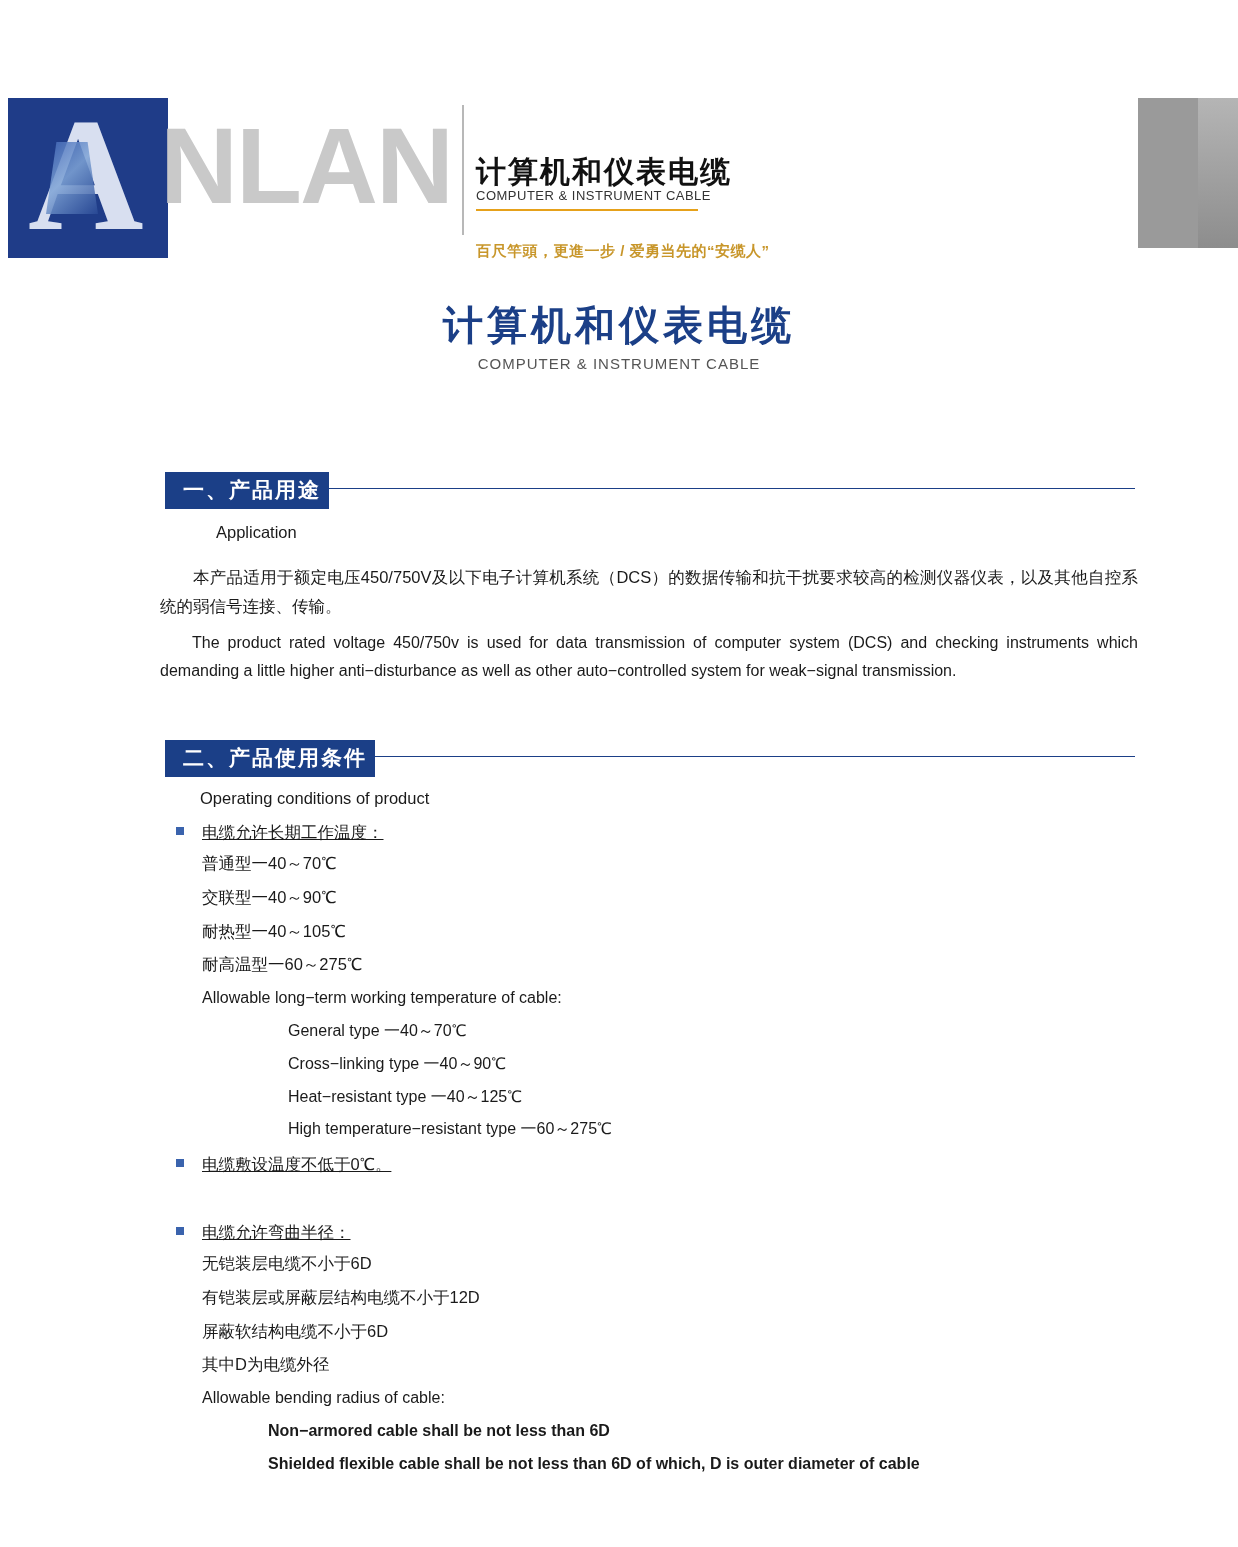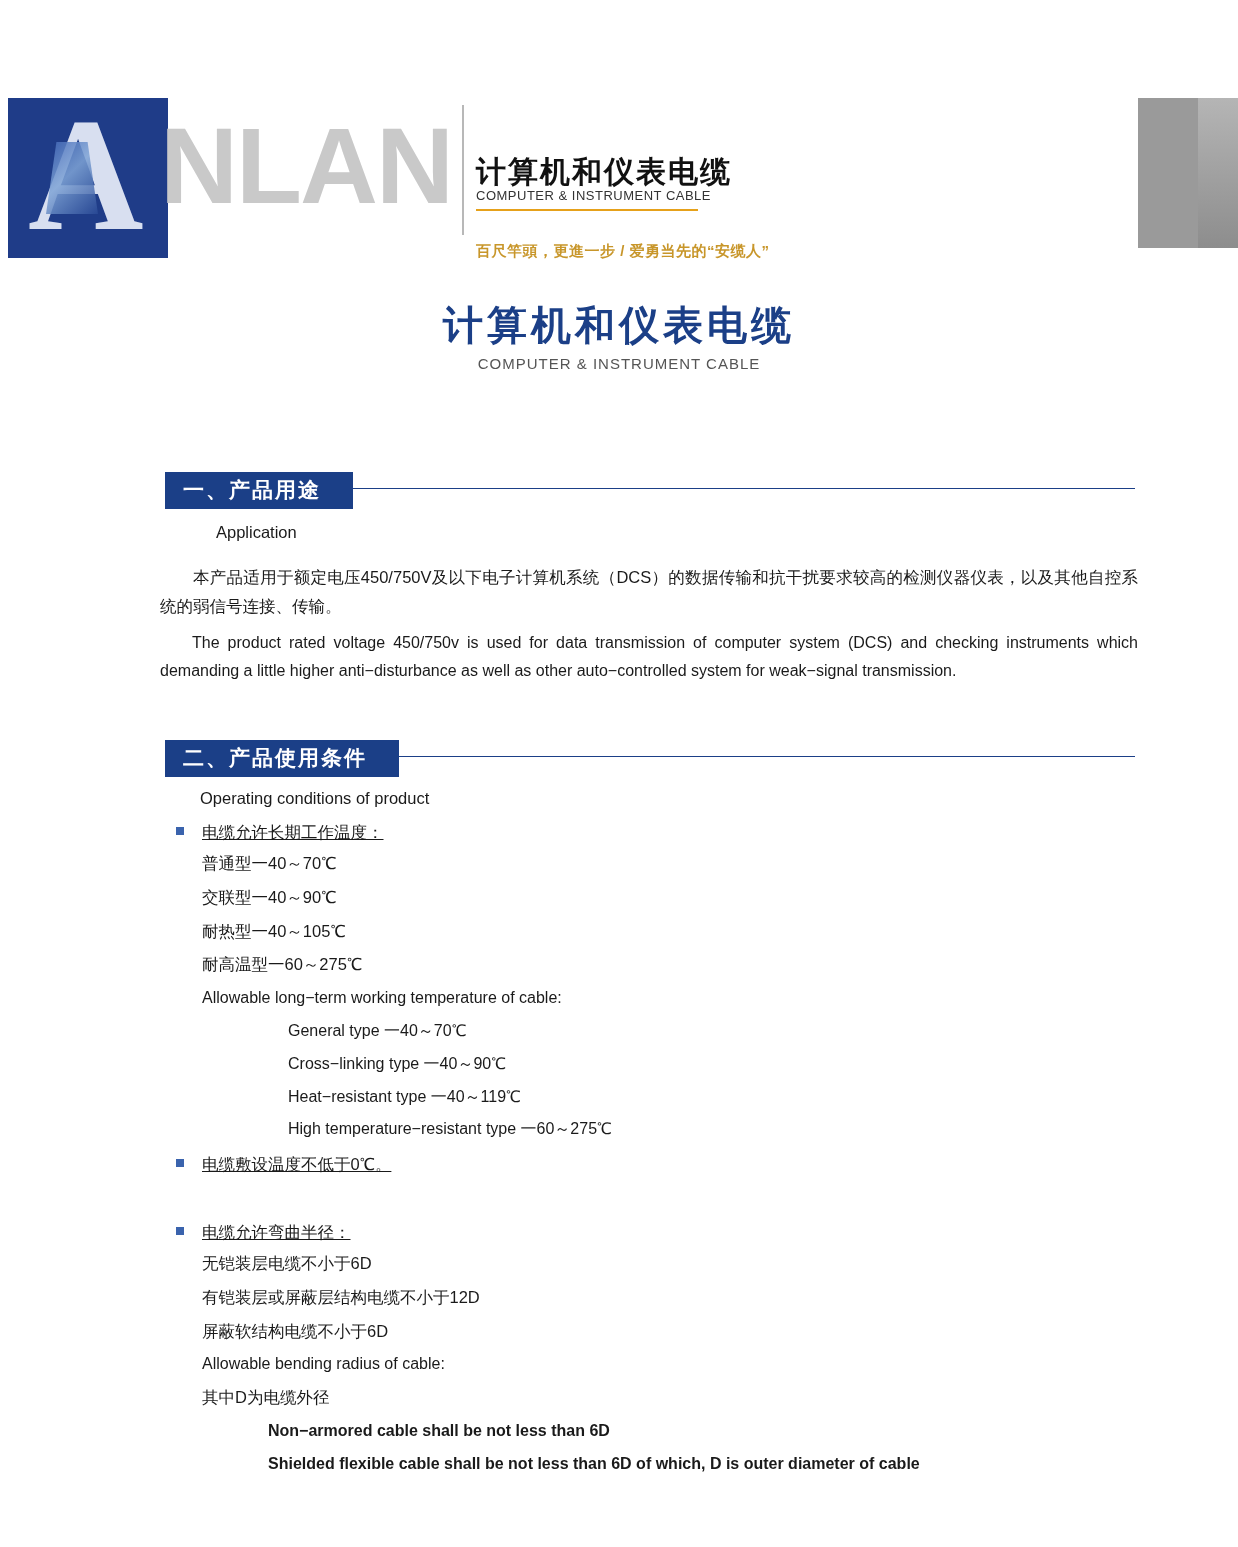--- a/index.html
+++ b/index.html
@@ -151,21 +151,21 @@
   .section-head {
     position: absolute;
     height: 32px;
   }
   .section-tag {
     display: inline-block;
     background: #1b3f87;
     color: #ffffff;
     font-size: 21px;
     font-weight: bold;
-    padding: 4px 32px 5px 18px;
+    padding: 4px 8px 5px 18px;
     letter-spacing: 2px;
     position: relative;
     z-index: 2;
   }
   .section-line {
     position: absolute;
     top: 16px;
     height: 1px;
     background: #1b3f87;
     z-index: 1;
@@ -241,36 +241,36 @@
     <span class="sq"></span>
     <span>电缆允许长期工作温度：</span>
   </div>
   <div class="lvl1 tight">普通型一40～70℃</div>
   <div class="lvl1 tight">交联型一40～90℃</div>
   <div class="lvl1 tight">耐热型一40～105℃</div>
   <div class="lvl1 tight">耐高温型一60～275℃</div>
   <div class="lvl1 tight p-en">Allowable long−term working temperature of cable:</div>
   <div class="lvl2 tight p-en">General type 一40～70℃</div>
   <div class="lvl2 tight p-en">Cross−linking type 一40～90℃</div>
-  <div class="lvl2 tight p-en">Heat−resistant type 一40～119℃</div>
+  <div class="lvl2 tight p-en">Heat−resistant type 一40～125℃</div>
   <div class="lvl2 tight p-en">High temperature−resistant type 一60～275℃</div>
 </div>
 
 <div class="content" style="left:168px; top:1150px; width:970px;">
   <div class="bullet-row">
     <span class="sq"></span>
     <span>电缆敷设温度不低于0℃。</span>
   </div>
 </div>
 
 <div class="content" style="left:168px; top:1218px; width:970px;">
   <div class="bullet-row">
     <span class="sq"></span>
     <span>电缆允许弯曲半径：</span>
   </div>
   <div class="lvl1 tight">无铠装层电缆不小于6D</div>
   <div class="lvl1 tight">有铠装层或屏蔽层结构电缆不小于12D</div>
   <div class="lvl1 tight">屏蔽软结构电缆不小于6D</div>
+  <div class="lvl1 tight">其中D为电缆外径</div>
   <div class="lvl1 tight p-en">Allowable bending radius of cable:</div>
-  <div class="lvl1 tight">其中D为电缆外径</div>
   <div class="lvl2b tight p-en">Non−armored cable shall be not less than 6D</div>
   <div class="lvl2b tight p-en">Shielded flexible cable shall be not less than 6D of which, D is outer diameter of cable</div>
 </div>
 
 </body></html>

